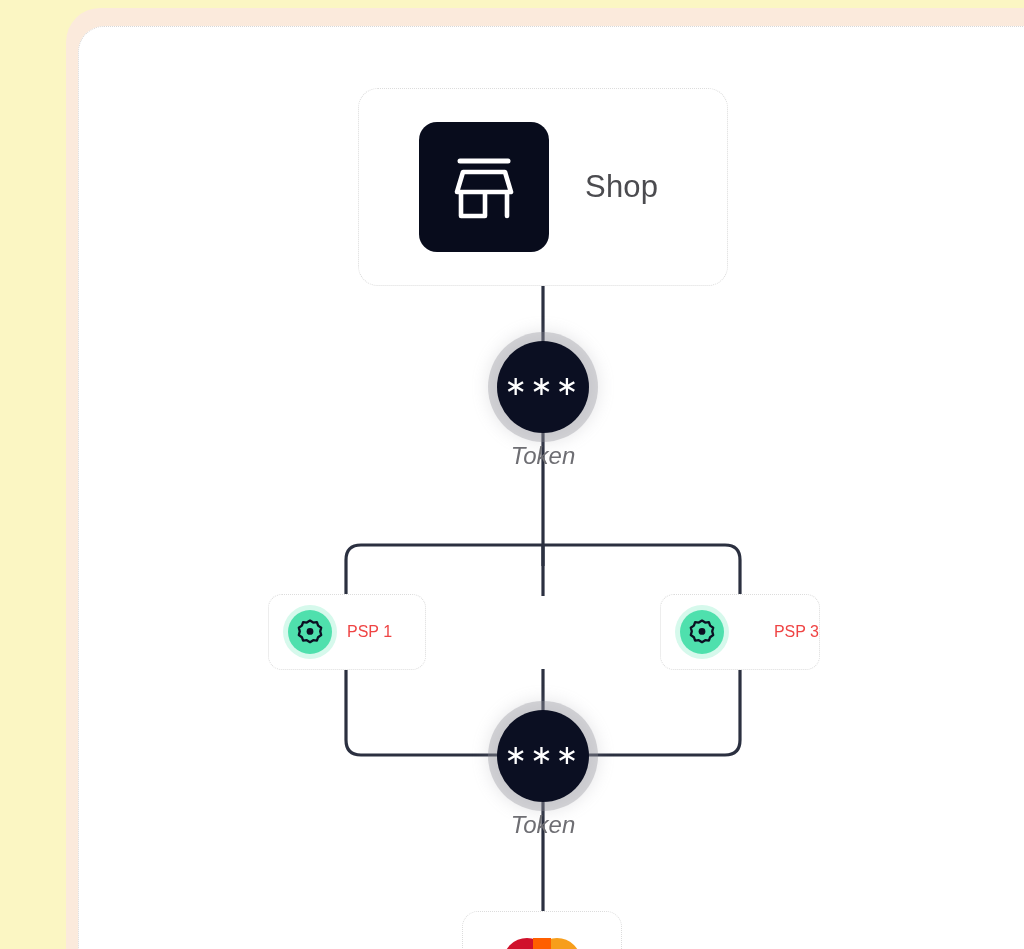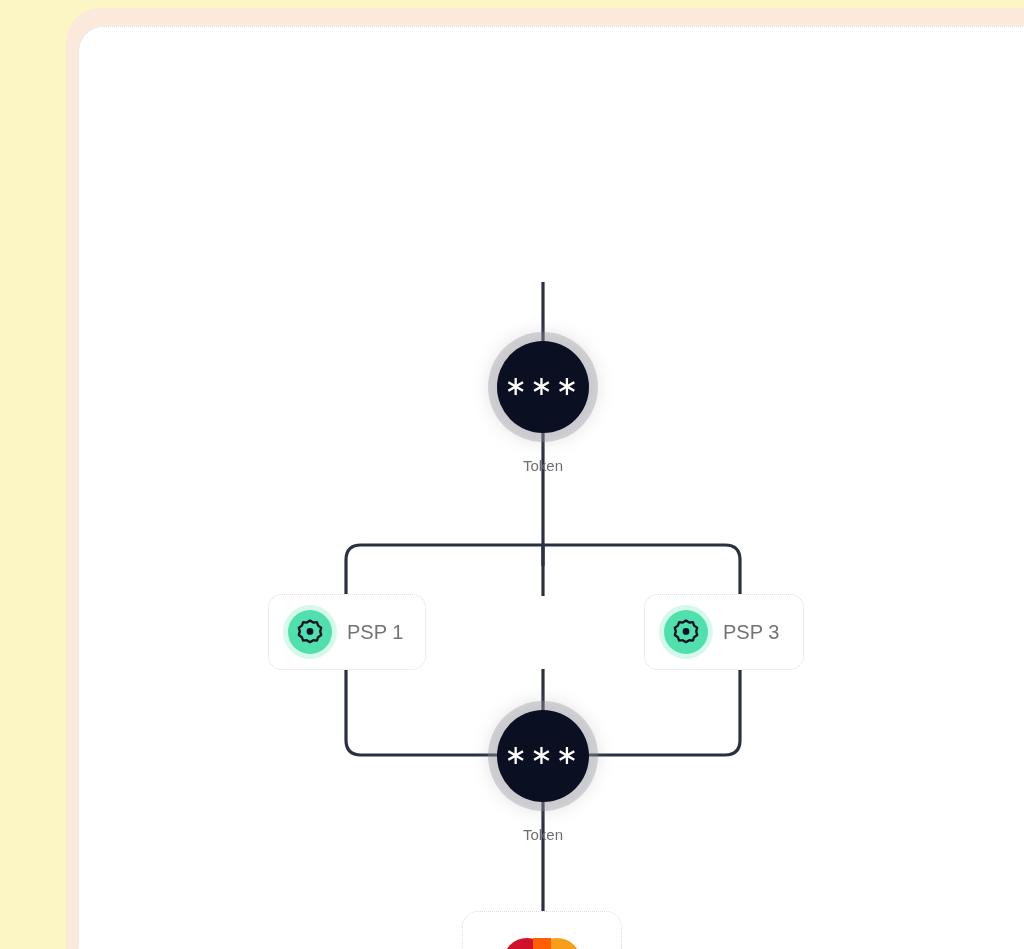--- a/index.html
+++ b/index.html
@@ -115,39 +115,40 @@
   }
   .token-dots {
     color: #ffffff;
     font-size: 27px;
     line-height: 1;
     letter-spacing: 3px;
     font-family: "DejaVu Sans", sans-serif;
     transform: translateY(-2px);
   }
   .token-label {
-    margin-top: 24px;
-    font-size: 15px;
+    margin-top: 9px;
+    font-size: 24px;
     color: #6e6e73;
     white-space: nowrap;
+    font-style: italic;
   }
   #token-1 { left: 497px; top: 341px; }
   #token-2 { left: 497px; top: 710px; }
 
   
   .psp-card {
     top: 594px;
     height: 76px;
     border-radius: 14px;
     padding-left: 14px;
     gap: 10px;
   }
   #psp-1 { left: 268px; width: 158px; }
   #psp-2 { left: 464px; width: 158px; }
-  #psp-3 { left: 644px; width: 160px; }
+  #psp-3 { left: 660px; width: 160px; justify-content: space-between; }
 
   .psp-icon-wrap {
     width: 54px;
     height: 54px;
     border-radius: 50%;
     background: #d6f9ec;
     display: flex;
     align-items: center;
     justify-content: center;
     flex: none;
@@ -155,22 +156,22 @@
   .psp-icon-disc {
     width: 44px;
     height: 44px;
     border-radius: 50%;
     background: #4fe0ad;
     display: flex;
     align-items: center;
     justify-content: center;
   }
   .psp-label {
-    font-size: 20px;
-    color: #737373;
+    font-size: 16px;
+    color: #ef4444;
     white-space: nowrap;
   }
 
   
   #scheme-node {
     left: 462px;
     top: 911px;
     width: 160px;
     height: 120px;
     border-radius: 16px;
@@ -224,20 +225,31 @@
       <path d="M346,669 L346,740 Q346,755 361,755 L543,755"></path>
 
       <path d="M543,669 L543,755"></path>
 
       <path d="M740,669 L740,740 Q740,755 725,755 L543,755"></path>
 
       <path d="M543,802 L543,912"></path>
     </g>
   </svg>
 
+  <div class="node-card" id="shop-node">
+    <div class="shop-icon-tile">
+      <svg width="78" height="78" viewBox="0 0 78 78" fill="none" xmlns="http://www.w3.org/2000/svg">
+        <path d="M15 13 H63" stroke="#ffffff" stroke-width="5" stroke-linecap="round"></path>
+        <path d="M18 24 H60 L66 44 H12 Z" stroke="#ffffff" stroke-width="4.6" stroke-linejoin="round"></path>
+        <path d="M16 46 V68 H40 V46" stroke="#ffffff" stroke-width="4.6" stroke-linejoin="round"></path>
+        <path d="M62 46 V68" stroke="#ffffff" stroke-width="4.6" stroke-linecap="round"></path>
+      </svg>
+    </div>
+    <div class="shop-label">Shop</div>
+  </div>
 
   <div class="token-node" id="token-1">
     <div class="token-bubble">
       <span class="token-dots">∗∗∗</span>
     </div>
     <div class="token-label">Token</div>
   </div>
 
   <div class="node-card psp-card" id="psp-1">
     <div class="psp-icon-wrap">

